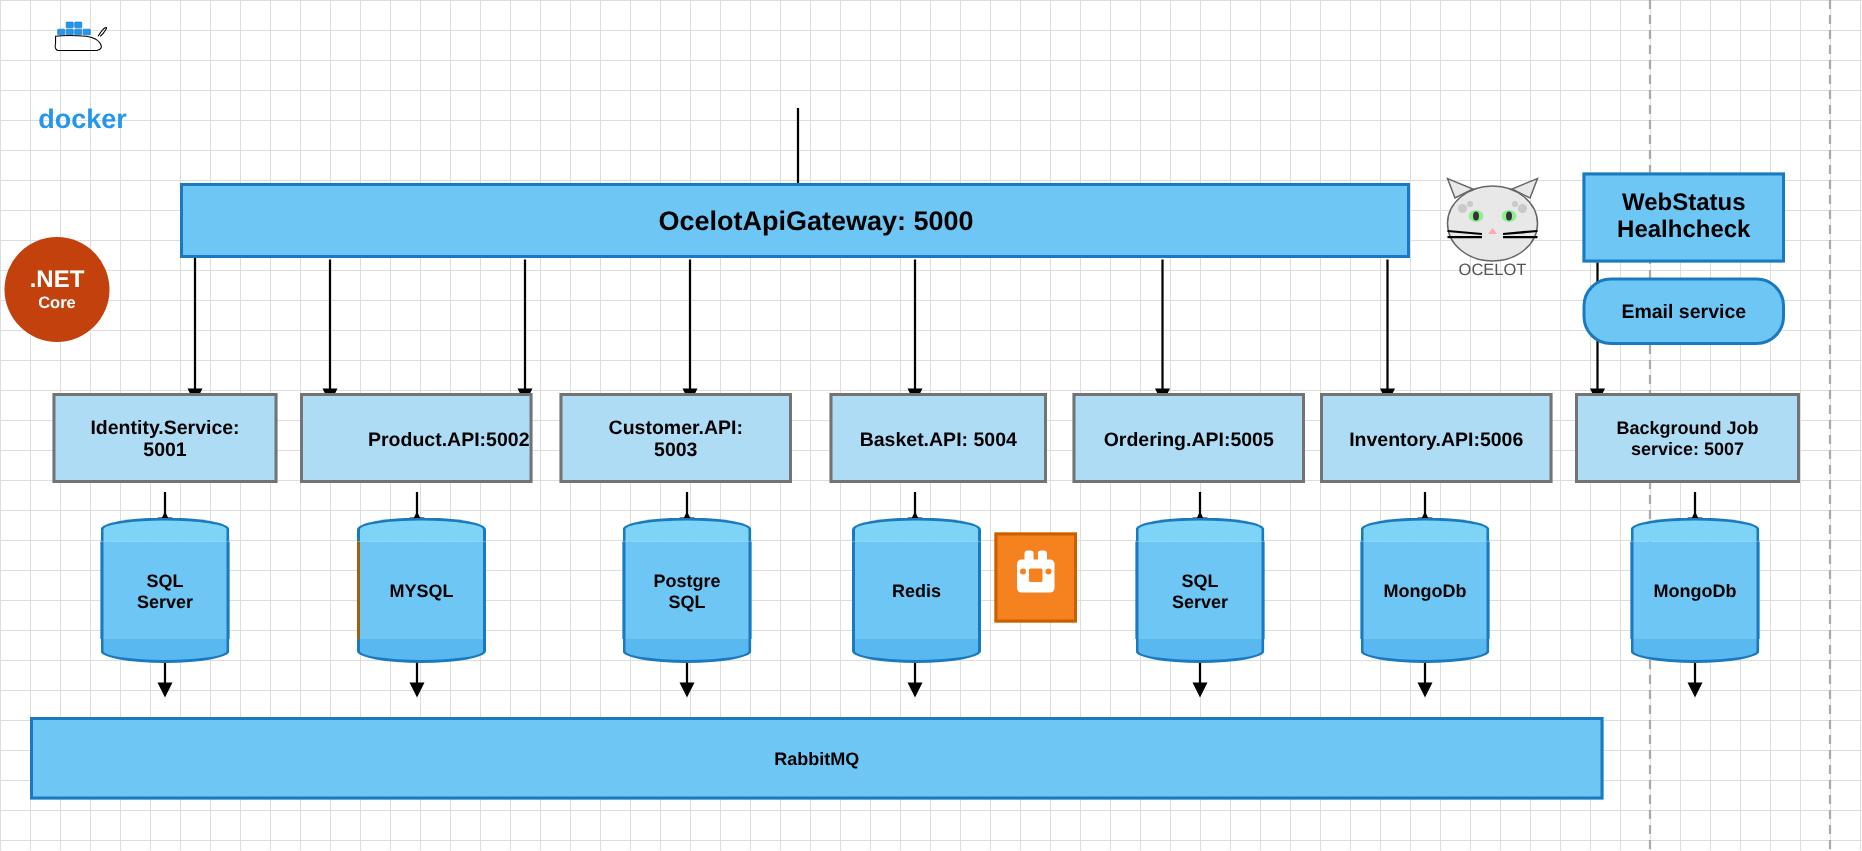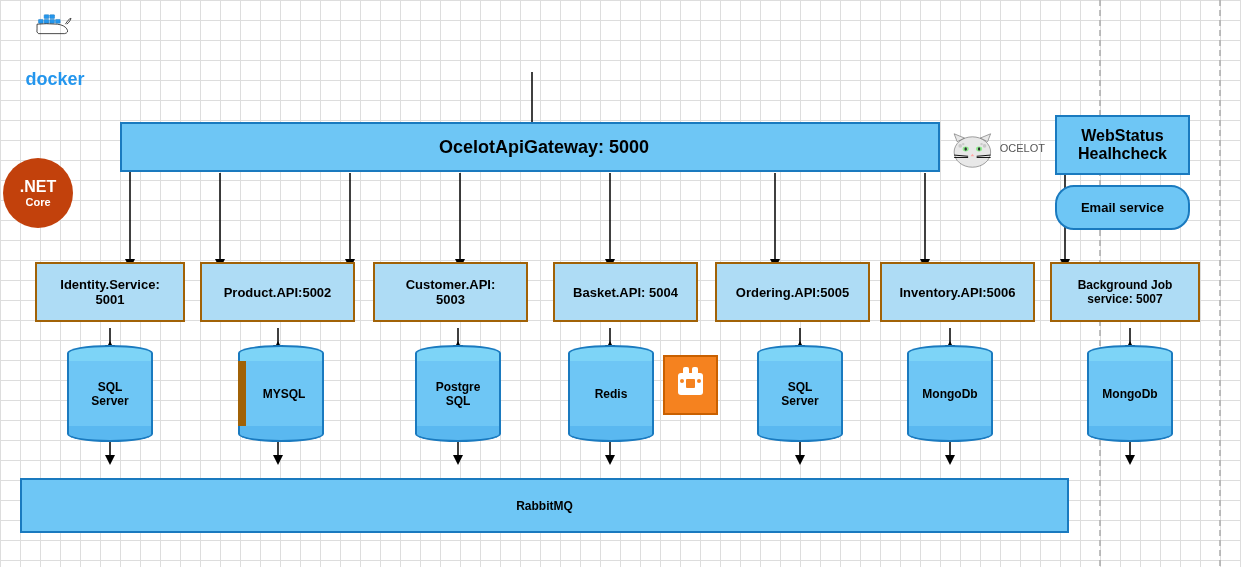--- a/index.html
+++ b/index.html
@@ -42,21 +42,21 @@
       align-items: center;
       justify-content: center;
       font-weight: bold;
       font-size: 14px;
       color: #000;
     }
 
     .blue-box-light {
       position: absolute;
       background: #aedcf5;
-      border: 2px solid #a16207;
+      border: 2px solid #737373;
       text-align: center;
       display: flex;
       align-items: center;
       justify-content: center;
       font-weight: bold;
       font-size: 13px;
       color: #000;
     }
 
     
@@ -92,21 +92,21 @@
     }
 
     
     .ocelot-area {
       position: absolute;
       top: 110px;
       left: 945px;
       width: 100px;
       height: 80px;
       display: flex;
-      flex-direction: row;
+      flex-direction: column;
       align-items: center;
       justify-content: center;
     }
 
     
     .arrows-svg {
       position: absolute;
       top: 0; left: 0;
       width: 1241px;
       height: 567px;
@@ -273,21 +273,21 @@
 
   <div class="blue-box" style="left:1055px; top:185px; width:135px; height:45px; font-size:13px;border-radius:19px;">
     <span>Email service</span>
   </div>
 
   <div class="blue-box-light" style="left:35px; top:262px; width:150px; height:60px; white-space:pre-line; font-size:13px;">
     <span style="white-space:pre-line;">Identity.Service:
 5001</span>
   </div>
 
-  <div class="blue-box-light" style="left:200px; top:262px; width:155px; height:60px; font-size:13px;">
+  <div class="blue-box-light" style="left:200px; top:262px; width:155px; height:60px; font-size:13px;justify-content:flex-end;">
     <span>Product.API:5002</span>
   </div>
 
   <div class="blue-box-light" style="left:373px; top:262px; width:155px; height:60px; white-space:pre-line; font-size:13px;">
     <span style="white-space:pre-line;">Customer.API:
 5003</span>
   </div>
 
   <div class="blue-box-light" style="left:553px; top:262px; width:145px; height:60px; font-size:13px;">
     <span>Basket.API: 5004</span>
@@ -313,21 +313,21 @@
         <span style="white-space:pre-line;">SQL
 Server</span>
       </div>
       <div style="height:16px; background:#5ab8f0; border:2px solid #1a7abf; border-top:none; border-radius:0 0 50% 50%; width:86px;"></div>
     </div>
   </div>
 
   <div style="position:absolute; left:238px; top:345px;">
     <div style="position:relative; width:86px;">
       <div style="height:16px; background:#7dd4f7; border:2px solid #1a7abf; border-bottom:none; border-radius:50% 50% 0 0; width:86px;"></div>
-      <div style="height:65px; background:#6ec6f5; border-left:8px solid #a16207; border-right:2px solid #1a7abf; display:flex; align-items:center; justify-content:center; font-weight:bold; font-size:12px;">
+      <div style="height:65px; background:#6ec6f5; border-left:2px solid #a16207; border-right:2px solid #1a7abf; display:flex; align-items:center; justify-content:center; font-weight:bold; font-size:12px;">
         <span>MYSQL</span>
       </div>
       <div style="height:16px; background:#5ab8f0; border:2px solid #1a7abf; border-top:none; border-radius:0 0 50% 50%; width:86px;"></div>
     </div>
   </div>
 
   <div style="position:absolute; left:415px; top:345px;">
     <div style="position:relative; width:86px;">
       <div style="height:16px; background:#7dd4f7; border:2px solid #1a7abf; border-bottom:none; border-radius:50% 50% 0 0; width:86px;"></div>
       <div style="height:65px; background:#6ec6f5; border-left:2px solid #1a7abf; border-right:2px solid #1a7abf; display:flex; align-items:center; justify-content:center; font-weight:bold; font-size:12px; text-align:center;">

